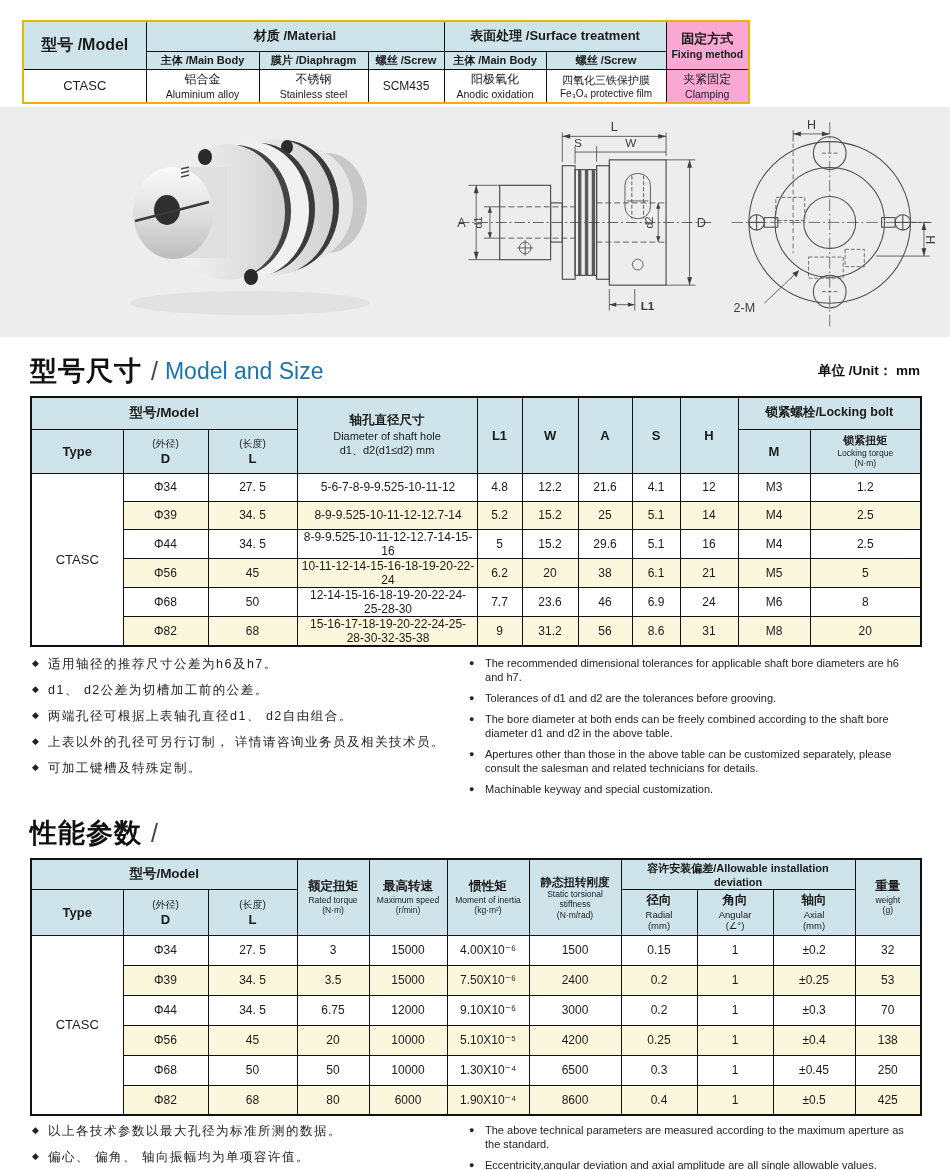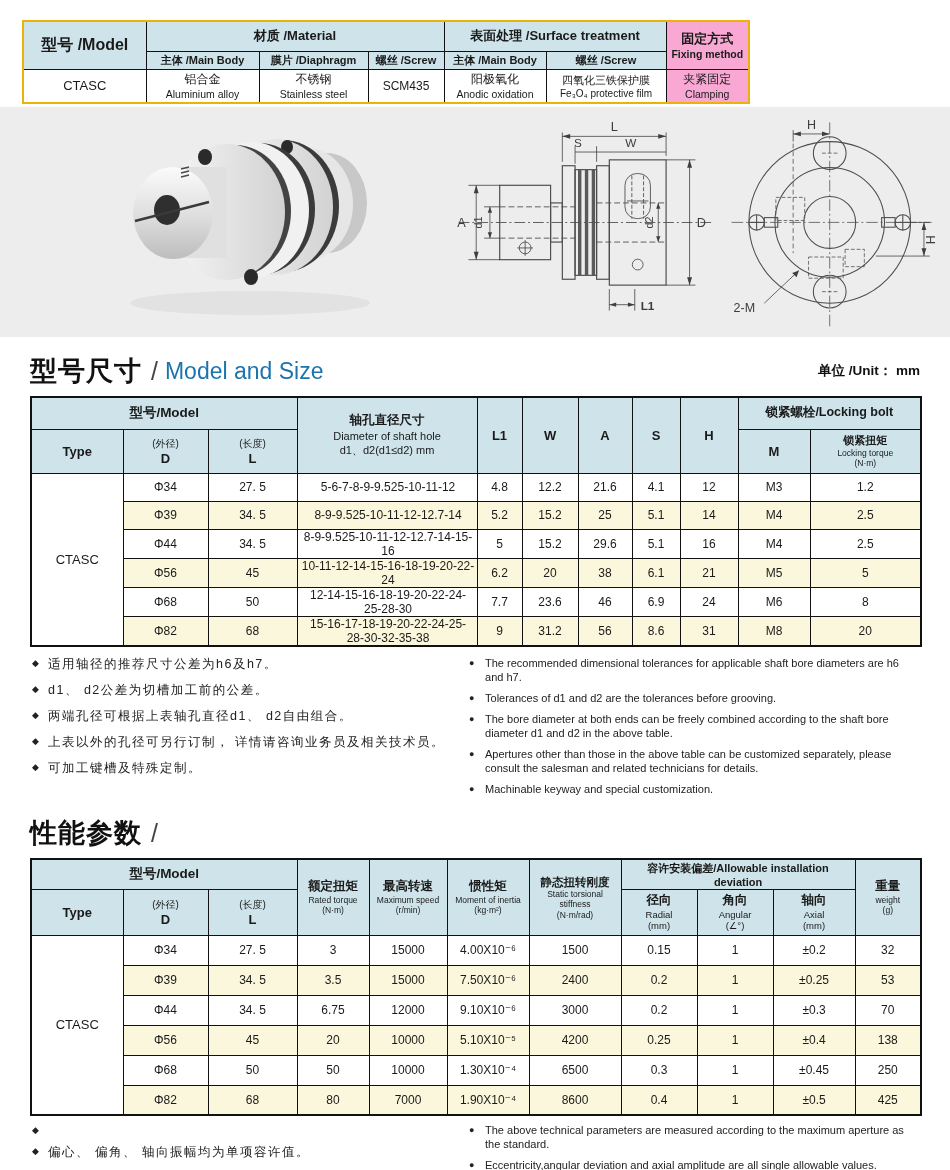--- a/index.html
+++ b/index.html
@@ -602,35 +602,36 @@
           <td>6500</td>
           <td>0.3</td>
           <td>1</td>
           <td>±0.45</td>
           <td>250</td>
         </tr>
         <tr class="alt">
           <td>Φ82</td>
           <td>68</td>
           <td>80</td>
-          <td>7000</td>
+          <td>6000</td>
           <td>1.90X10⁻⁴</td>
           <td>8600</td>
           <td>0.4</td>
           <td>1</td>
           <td>±0.5</td>
           <td>425</td>
         </tr>
       </tbody>
   </table>
 
   <div class="notes" style="margin-top:7px;">
     <ul class="notes-zh">
         <li>
           <span class="bullet">◆</span>
+          <span>以上各技术参数以最大孔径为标准所测的数据。</span>
         </li>
         <li>
           <span class="bullet">◆</span>
           <span>偏心、 偏角、 轴向振幅均为单项容许值。</span>
         </li>
       </ul>
     <ul class="notes-en">
         <li>
           <span class="bullet">●</span>
           <span>The above technical parameters are measured according to the maximum aperture as the standard.</span>

